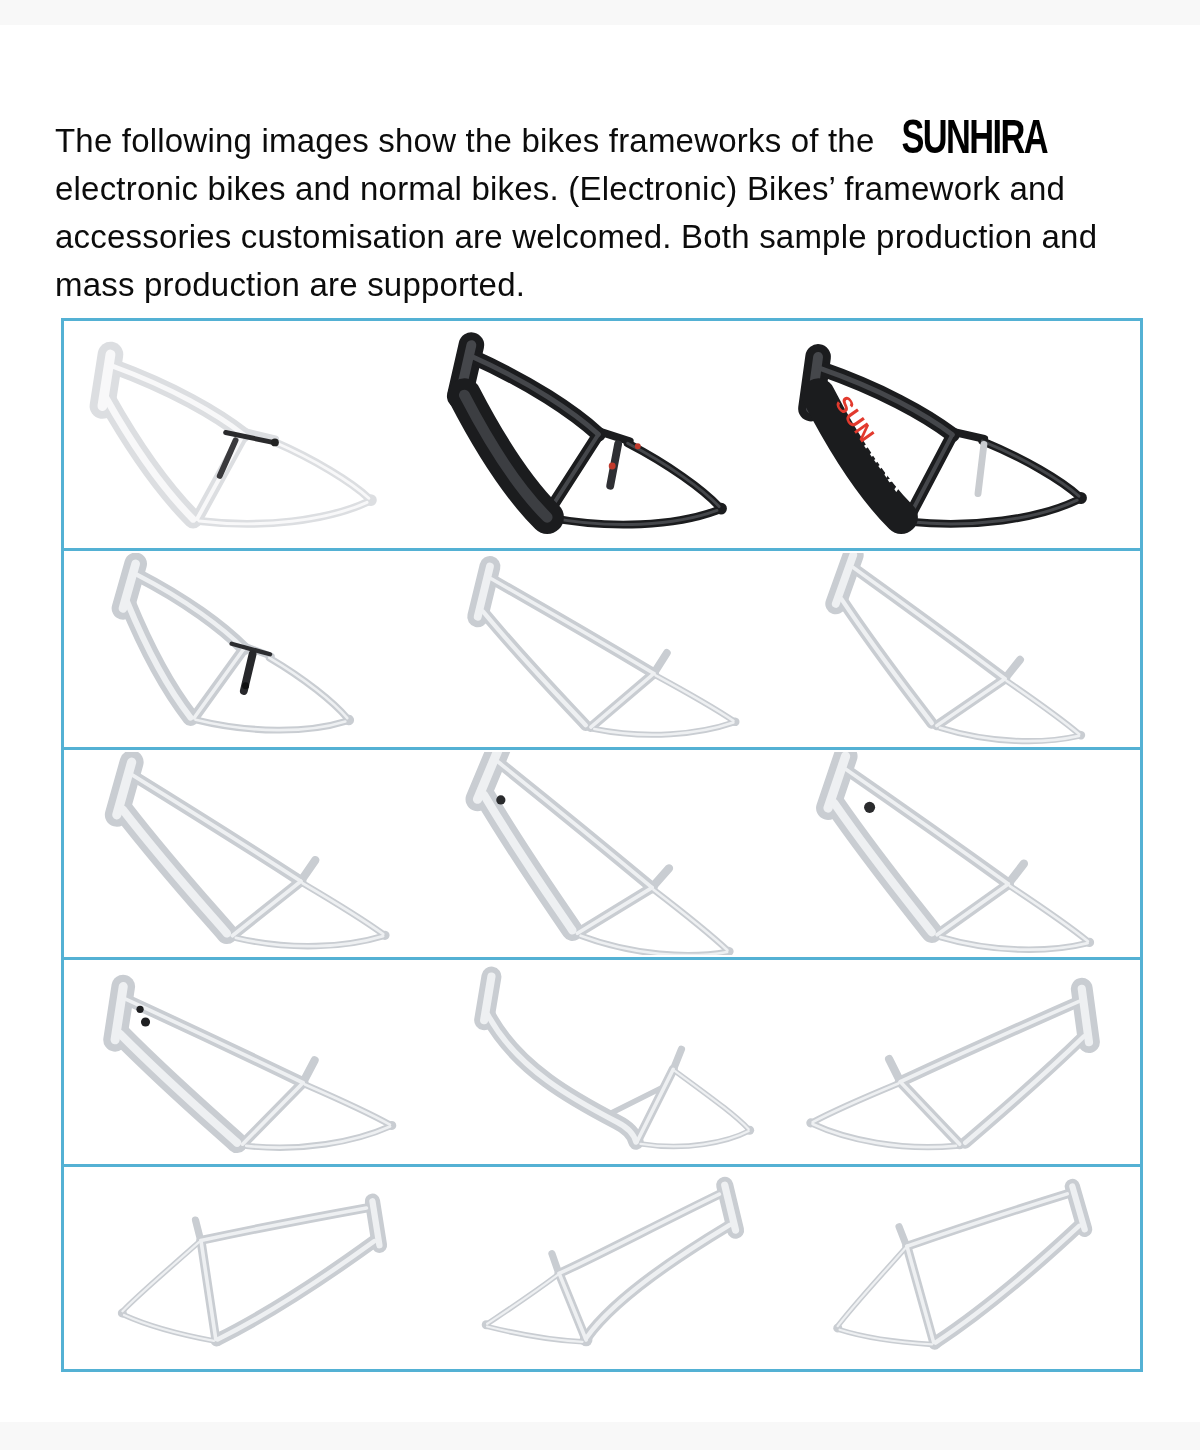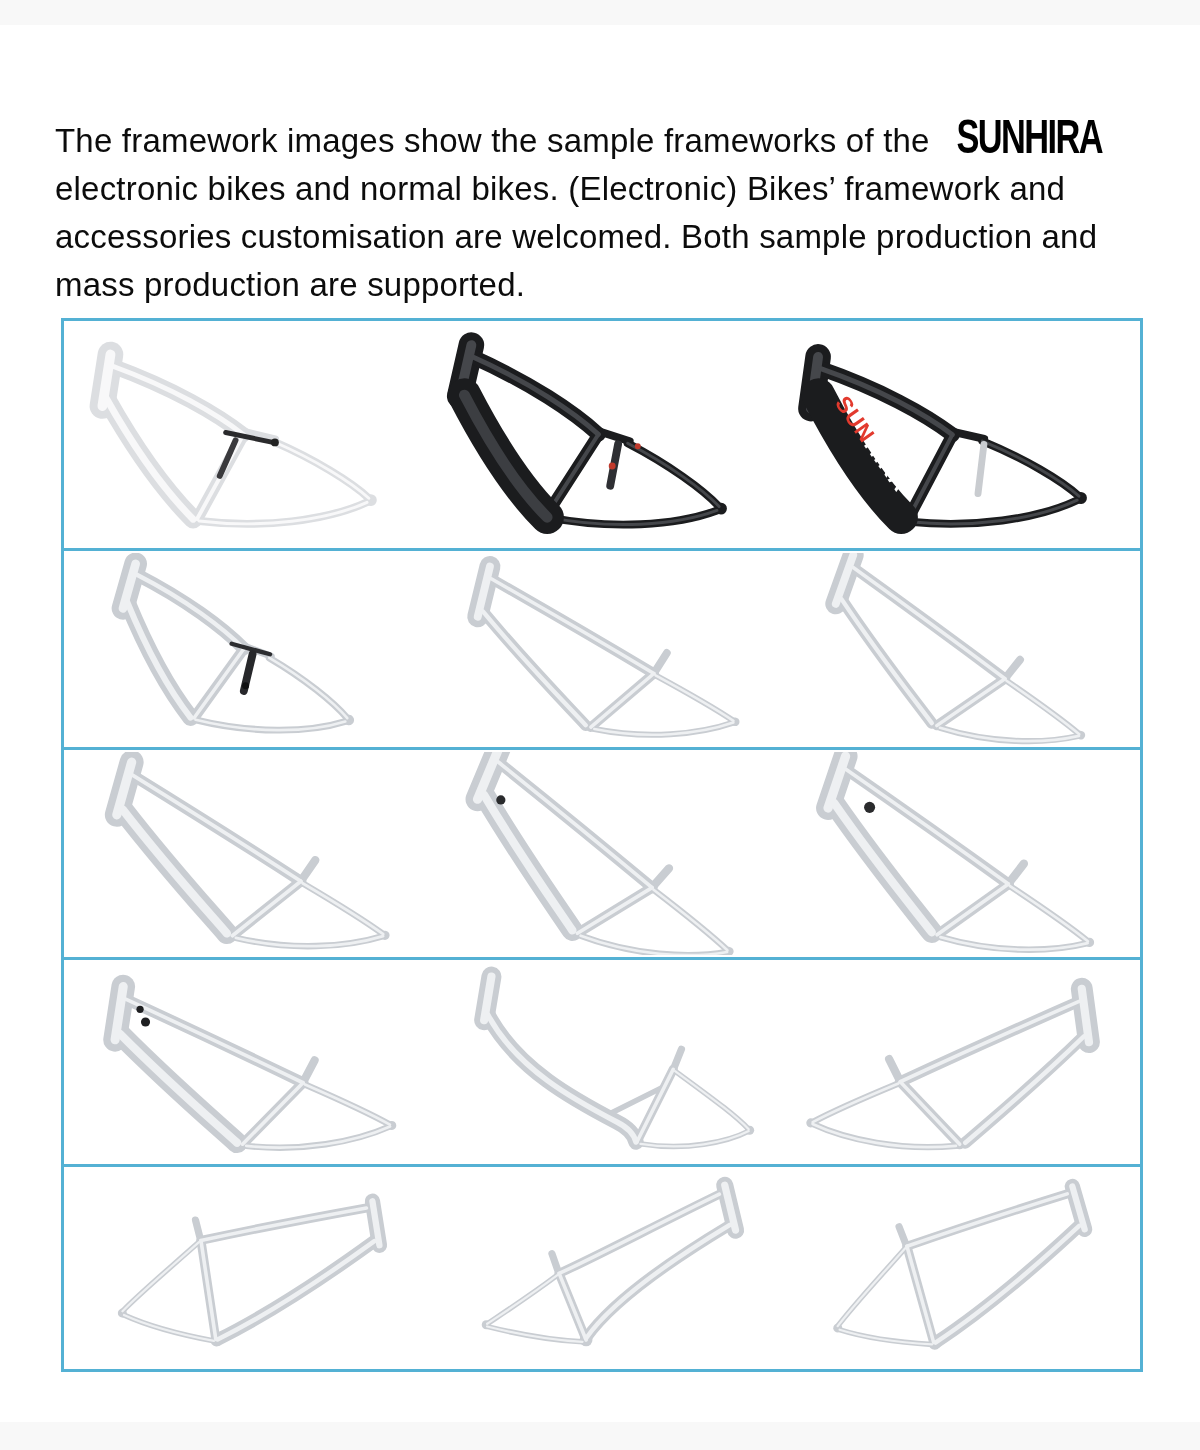--- a/index.html
+++ b/index.html
@@ -144,21 +144,21 @@
       <path class="th" stroke-width="5" d="M322,62 C252,104 190,148 162,188"></path>
       <path class="th" stroke-width="4" d="M132,116 L162,190"></path>
       <path class="th" stroke-width="2.5" d="M130,118 C98,142 70,160 52,172"></path>
       <path class="th" stroke-width="2.5" d="M158,192 C116,190 80,182 52,175"></path>
     </g>
   </defs>
 </svg>
 
 <div class="top-strip"></div>
 
-<p class="intro"><span>The framework images show the sample frameworks of the </span><span class="brand">SUNHIRA</span><span> electronic bikes and normal bikes. (Electronic) Bikes’ framework and accessories customisation are welcomed. Both sample production and mass production are supported.</span></p>
+<p class="intro"><span>The following images show the bikes frameworks of the </span><span class="brand">SUNHIRA</span><span> electronic bikes and normal bikes. (Electronic) Bikes’ framework and accessories customisation are welcomed. Both sample production and mass production are supported.</span></p>
 
 <div class="gallery">
 
   <div class="row row-1">
     <div class="cell">
       <svg class="frame wh" viewBox="0 0 360 220" preserveAspectRatio="xMidYMid meet">
         <use href="#fs" transform="rotate(-2 180 110)"></use>
         <path d="M158,108 L206,118" stroke="#2a2a2c" stroke-width="5" stroke-linecap="round" fill="none"></path>
         <path d="M168,116 L152,152" stroke="#3a3a3d" stroke-width="6" stroke-linecap="round" fill="none"></path>
         <circle cx="208" cy="118" r="4" fill="#222"></circle>

